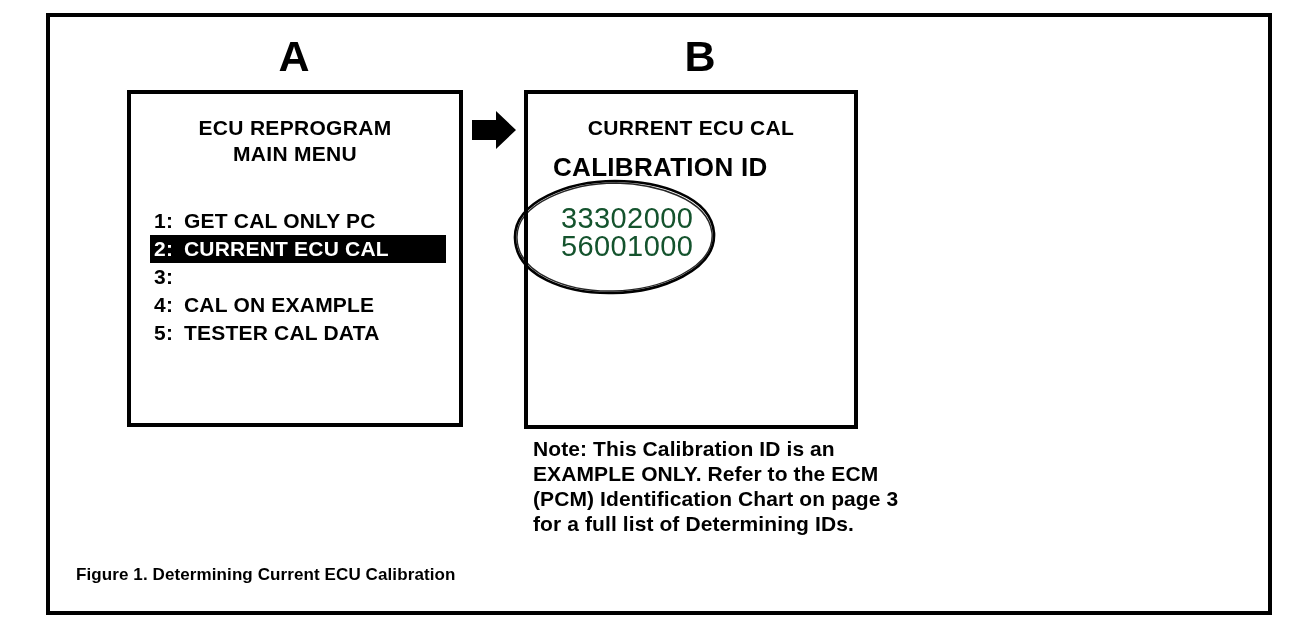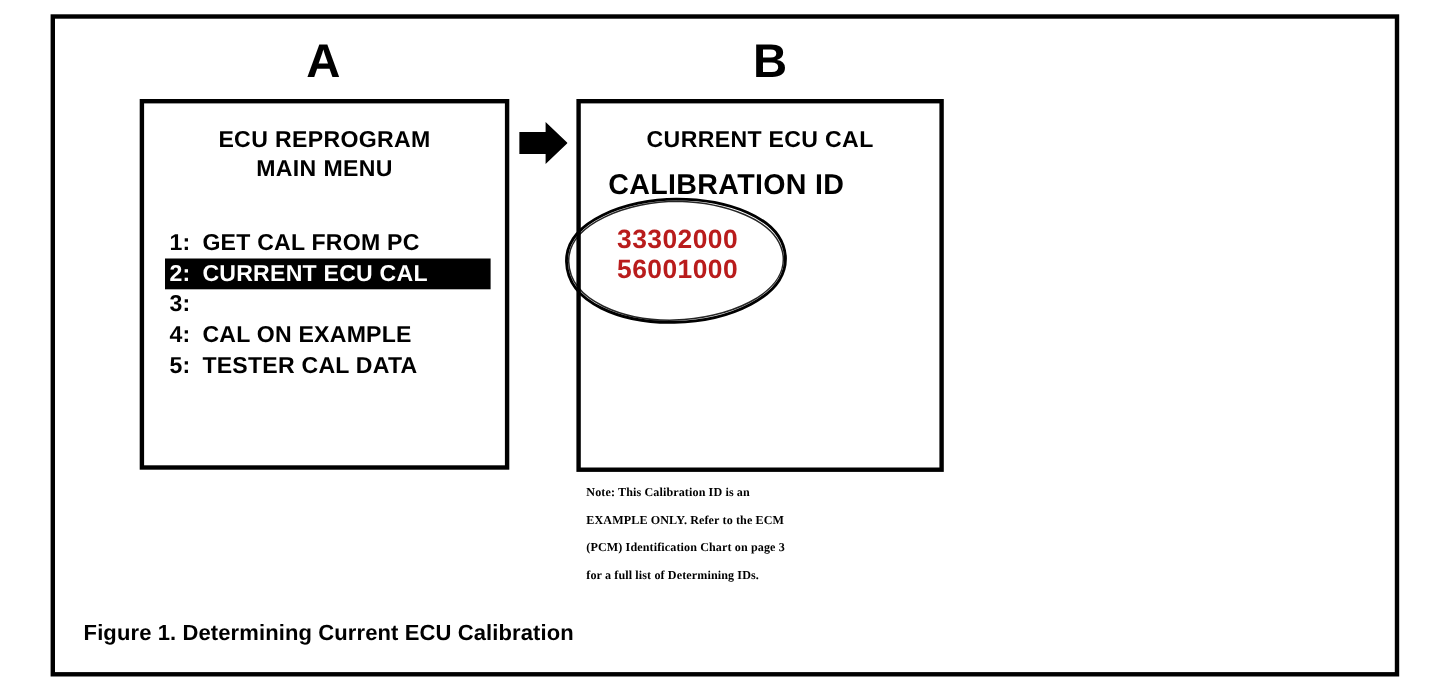--- a/index.html
+++ b/index.html
@@ -137,57 +137,56 @@
     top: 58px;
     font-size: 26px;
     font-weight: bold;
     color: #000000;
     letter-spacing: 0.3px;
   }
   .cal-values {
     position: absolute;
     left: 33px;
     top: 110px;
-    font-size: 24px;
-    font-weight: bold;
-    color: #b91c1c;
+    font-size: 29px;
+    font-weight: normal;
+    color: #14532d;
     line-height: 28px;
     letter-spacing: 0.4px;
   }
 
   
   .circle-overlay {
     position: absolute;
     left: 512px;
     top: 178px;
     width: 206px;
     height: 118px;
     pointer-events: none;
   }
 
   
   .note-block {
     position: absolute;
     left: 533px;
     top: 436px;
     width: 400px;
-    font-size: 11px;
+    font-size: 21px;
     font-weight: bold;
     color: #000000;
     line-height: 25px;
     letter-spacing: 0.1px;
-    font-family: Liberation Serif, serif;
   }
 
   
   .figure-caption {
     position: absolute;
     left: 76px;
     top: 565px;
-    font-size: 20px;
+    font-size: 17px;
     font-weight: bold;
     color: #000000;
     letter-spacing: 0.1px;
   }
 </style>
 </head>
 <body>
 
 <div id="figure-root">
 
@@ -195,21 +194,21 @@
 
   <div class="panel-label a">A</div>
 
   <div class="screen panel-a">
     <div class="menu-title line2">MAIN MENU</div>
     <div class="menu-title line1">ECU REPROGRAM</div>
 
     <div class="menu-list">
       <div class="menu-row">
         <span class="num">1:</span>
-        <span class="txt">GET CAL FROM PC</span>
+        <span class="txt">GET CAL ONLY PC</span>
       </div>
       <div class="menu-row selected">
         <span class="num">2:</span>
         <span class="txt">CURRENT ECU CAL</span>
       </div>
       <div class="menu-row">
         <span class="num">3:</span>
       </div>
       <div class="menu-row">
         <span class="num">4:</span>

